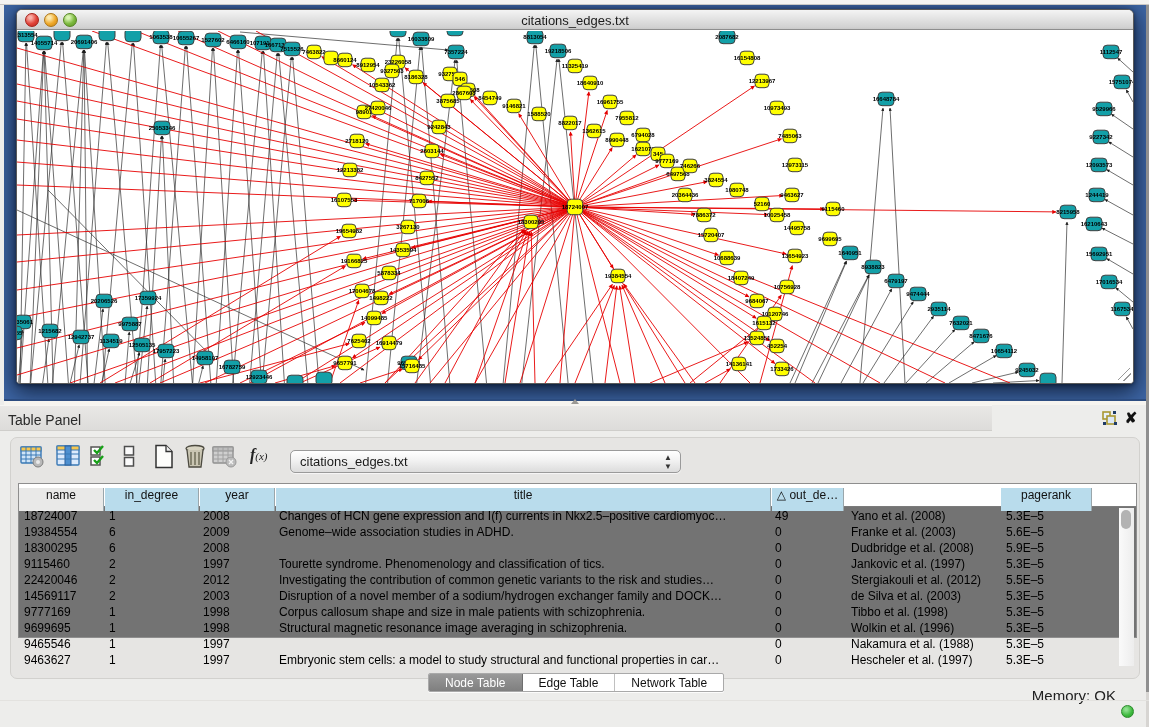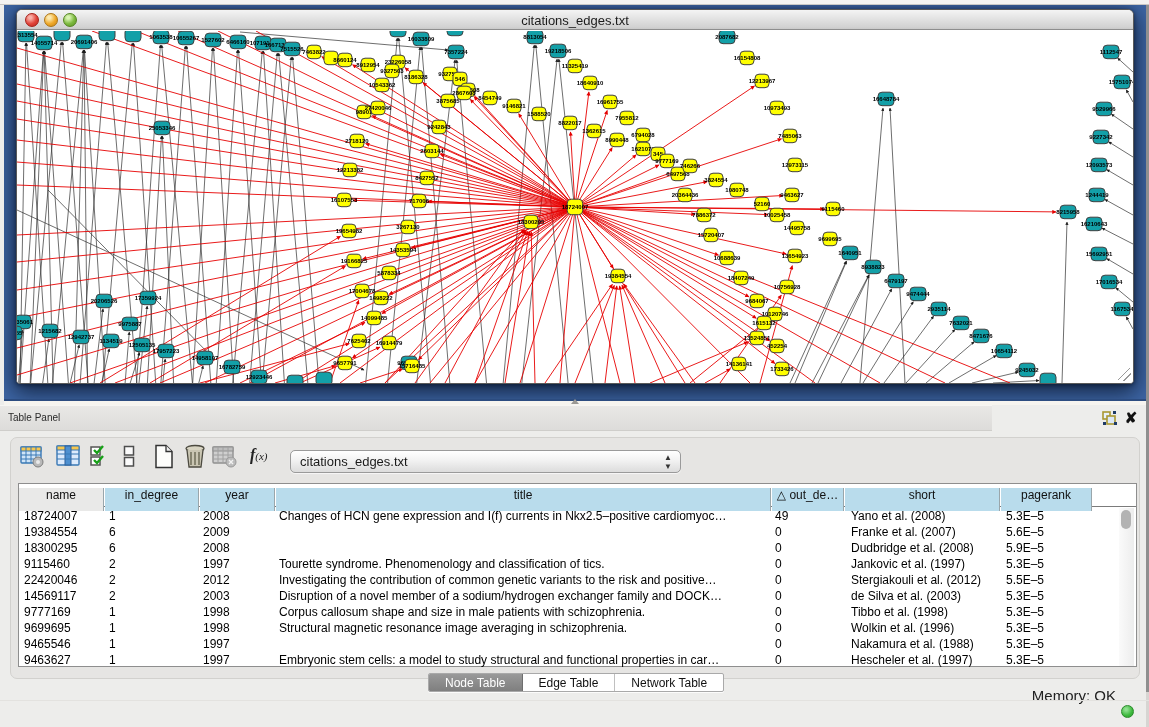--- a/index.html
+++ b/index.html
@@ -10,32 +10,32 @@
 #win{position:absolute;left:12px;top:4px;width:1118px;height:375px;border-radius:6px 6px 4px 4px;background:#fff;box-shadow:0 6px 22px 2px rgba(5,15,35,.78),0 1px 4px rgba(5,15,35,.6);border:1px solid #5a5a5a;overflow:hidden}
 #tbar{position:absolute;left:0;top:0;width:100%;height:20px;background:linear-gradient(#f4f4f4,#e3e3e3 45%,#d2d2d2 90%,#c9c9c9);border-bottom:1px solid #8e8e8e}
 #tbar .ti{position:absolute;top:2.5px;width:14px;height:14px;border-radius:50%}
 #tbar .r{left:8px;background:radial-gradient(circle at 35% 30%,#f8b0a8 12%,#e1443a 55%,#b8271f);border:.5px solid #a52019}
 #tbar .y{left:27px;background:radial-gradient(circle at 35% 30%,#fbe9b0 12%,#efa829 55%,#c78418);border:.5px solid #ad7414}
 #tbar .g{left:46px;background:radial-gradient(circle at 35% 30%,#d8f3b2 12%,#7cb93e 55%,#5d9427);border:.5px solid #538420}
 #title{position:absolute;left:0;right:0;top:2.5px;text-align:center;font-size:13px;color:#1c1c1c}
 #canvas{position:absolute;left:0;top:21px;right:0;bottom:0;background:#fff}
 #grip{position:absolute;right:2px;bottom:2px;width:13px;height:13px;background:
  linear-gradient(135deg,transparent 44%,#9a9a9a 44%,#9a9a9a 50%,transparent 50%,transparent 69%,#9a9a9a 69%,#9a9a9a 75%,transparent 75%)}
-#tph{position:absolute;left:0;top:405px;width:992px;height:26px;background:linear-gradient(#e9e8e6,#dddcda);border-top:1px solid #f6f5f3;border-bottom:1px solid #cfcecb;font-size:10px;color:#2a2a2a}
+#tph{position:absolute;left:0;top:405px;width:992px;height:26px;background:linear-gradient(#e9e8e6,#dddcda);border-top:1px solid #f6f5f3;border-bottom:1px solid #cfcecb;font-size:14px;color:#2a2a2a}
 #tph span{position:absolute;left:8px;top:6px}
 #grip2{position:absolute;left:571px;top:399px;width:0;height:0;border-left:4px solid transparent;border-right:4px solid transparent;border-bottom:5px solid #9a9894}
 #floatic{position:absolute;left:1102px;top:410px;width:16px;height:16px}
 #closeic{position:absolute;left:1123px;top:409px;width:16px;height:17px;font-size:15px;font-weight:bold;color:#111;line-height:17px;text-align:center}
 #panel{position:absolute;left:10px;top:437px;width:1130px;height:242px;background:#e6e5e3;border:1px solid #d2d1ce;border-radius:7px}
 #tools{position:absolute;left:0;top:0;height:44px;width:100%}
 .tic{position:absolute;top:6px}
 #combo{position:absolute;left:279px;top:12px;width:391px;height:23px;border:1px solid #9a9a9a;border-radius:5px;background:linear-gradient(#ffffff,#f2f2f2 45%,#dcdcdc);box-shadow:0 1px 1px rgba(255,255,255,.7);font-size:13px;color:#1a1a1a}
 #combo .lbl{position:absolute;left:9px;top:3px}
 #combo .arr{position:absolute;right:8px;top:2px;font-size:8px;color:#333;line-height:9px;text-align:center}
-#tbl{position:absolute;left:7px;top:45px;width:1119px;height:184px;background:#ffffff;border:1px solid #8e8e8e}
+#tbl{position:absolute;left:7px;top:45px;width:1119px;height:155px;background:#737373;border:1px solid #8e8e8e}
 #thead{position:absolute;left:0;top:0;width:100%;height:23px;background:#fff;border-bottom:1px solid #7b7b7b;font-size:12px;color:#111}
 #thead span{position:absolute;top:4px;text-align:center;border-right:1px solid #9aa6ab;height:23px;padding-top:0}
 #tbody{position:absolute;left:0;top:24px;width:100%;font-size:12px;color:#000}
 .tr{position:relative;height:16px;white-space:nowrap}
 .tr span{position:absolute;top:1px;overflow:hidden}
 .c0{left:5px;width:80px}.c1{left:90px;width:90px}.c2{left:184px;width:72px}
 .c3{left:260px;width:490px}.c4{left:756px;width:68px}.c5{left:832px;width:152px}
 .c6{left:987px;width:95px}
 #vsb{position:absolute;right:2px;top:24px;width:15px;height:158px;background:linear-gradient(90deg,#fafafa,#ededed)}
 #vsb .th{position:absolute;left:2px;top:2px;width:10px;height:19px;border-radius:5px;background:#b3b3b3}
@@ -594,39 +594,39 @@
           <span class="arr">▲<br>▼</span>
         </div>
  </div>
  <div id="tbl">
   <div id="thead">
    <span style="left:0;width:85px;background:#e9e9e8">name</span>
           <span style="left:86px;width:94px;background:#b9dcec">in_degree</span>
           <span style="left:181px;width:75px;background:#b9dcec">year</span>
           <span style="left:257px;width:495px;background:#b9dcec">title</span>
           <span style="left:753px;width:72px;background:#b9dcec">△ out_de…</span>
-          <span style="left:826px;width:155px;background:#b9dcec">short</span>
           <span style="left:982px;width:91px;background:#b9dcec;border-right:1px solid #9aa6ab">pagerank</span>
   </div>
   <div id="tbody">
           <div class="tr">
             <span class="c0">18724007</span>
             <span class="c1">1</span>
             <span class="c2">2008</span>
             <span class="c3">Changes of HCN gene expression and I(f) currents in Nkx2.5–positive cardiomyoc…</span>
             <span class="c4">49</span>
             <span class="c5">Yano et al. (2008)</span>
             <span class="c6">5.3E–5</span>
           </div>
           <div class="tr">
             <span class="c0">19384554</span>
             <span class="c1">6</span>
             <span class="c2">2009</span>
-            <span class="c4">0</span>
-            <span class="c5">Franke et al. (2007)</span>
+            <span class="c3">Genome–wide association studies in ADHD.</span>
+            <span class="c4">0</span>
+            <span class="c5">Franke et al. (2003)</span>
             <span class="c6">5.6E–5</span>
           </div>
           <div class="tr">
             <span class="c0">18300295</span>
             <span class="c1">6</span>
             <span class="c2">2008</span>
             <span class="c4">0</span>
             <span class="c5">Dudbridge et al. (2008)</span>
             <span class="c6">5.9E–5</span>
           </div>
@@ -636,21 +636,21 @@
             <span class="c2">1997</span>
             <span class="c3">Tourette syndrome. Phenomenology and classification of tics.</span>
             <span class="c4">0</span>
             <span class="c5">Jankovic et al. (1997)</span>
             <span class="c6">5.3E–5</span>
           </div>
           <div class="tr">
             <span class="c0">22420046</span>
             <span class="c1">2</span>
             <span class="c2">2012</span>
-            <span class="c3">Investigating the contribution of common genetic variants to the risk and positive…</span>
+            <span class="c3">Investigating the contribution of common genetic variants to the risk and studies…</span>
             <span class="c4">0</span>
             <span class="c5">Stergiakouli et al. (2012)</span>
             <span class="c6">5.5E–5</span>
           </div>
           <div class="tr">
             <span class="c0">14569117</span>
             <span class="c1">2</span>
             <span class="c2">2003</span>
             <span class="c3">Disruption of a novel member of a sodium/hydrogen exchanger family and DOCK…</span>
             <span class="c4">0</span>

